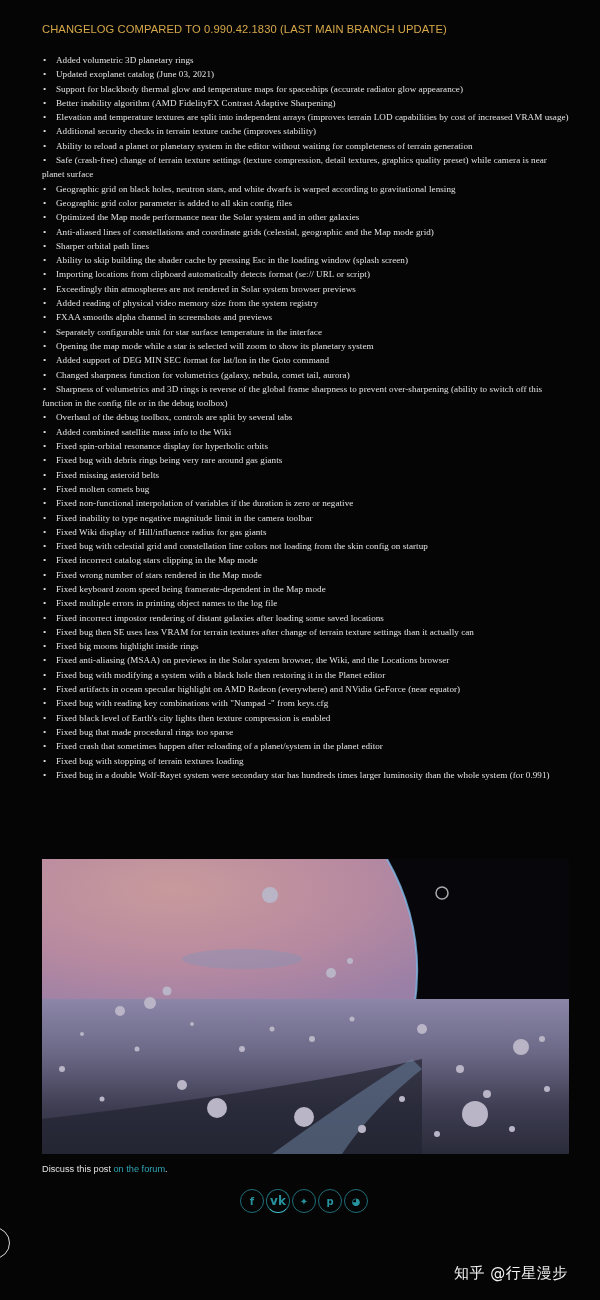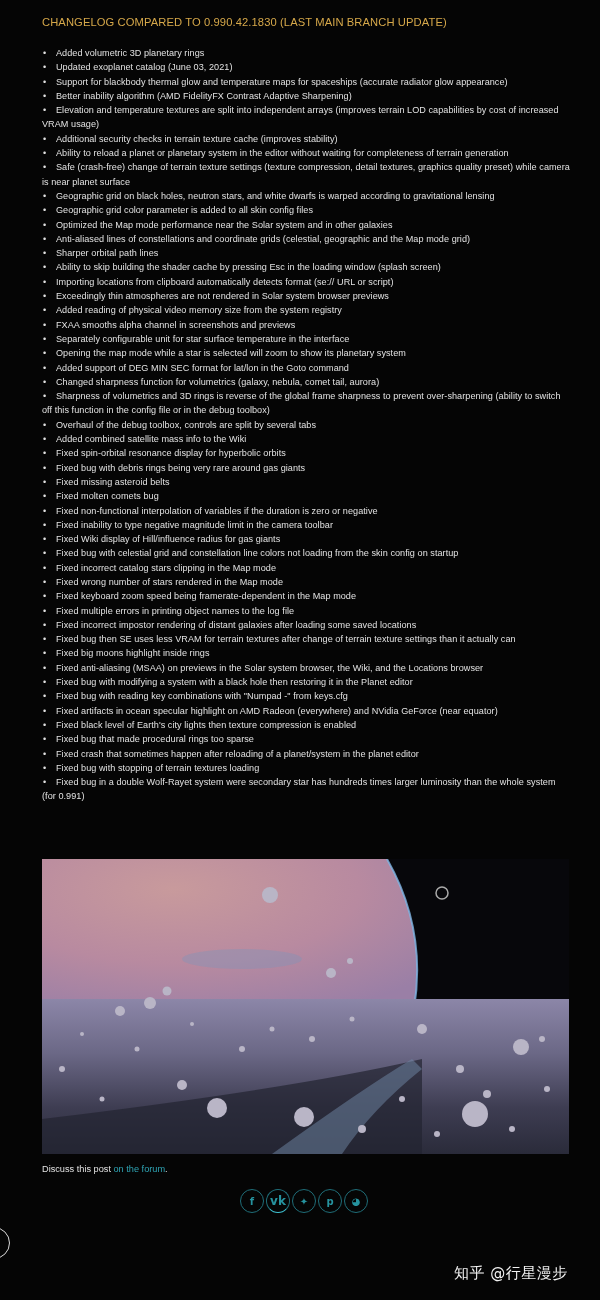--- a/index.html
+++ b/index.html
@@ -11,28 +11,29 @@
         radial-gradient(1px 1px at 520px 300px, #2a2a2a 50%, transparent 51%),
         radial-gradient(1px 1px at 300px 1250px, #2a2a2a 50%, transparent 51%),
         radial-gradient(1px 1px at 150px 1220px, #2a2a2a 50%, transparent 51%),
         radial-gradient(1px 1px at 460px 1230px, #2a2a2a 50%, transparent 51%);
       font-family: "Liberation Sans", sans-serif;
       color: #e4e4e4;
       position: relative;
     }
     .page { position: absolute; left: 42px; top: 0; width: 528px; }
     .title {
-      margin: 0; padding-top: 16px; height: 22px;
+      margin: 0; padding-top: 23px; height: 22px;
       color: #d6a84a; font-size: 11.2px; letter-spacing: 0.1px;
       font-weight: normal; white-space: nowrap;
     }
     ul.changes { list-style: none; margin: 8px 0 0 0; padding: 0; }
     ul.changes li {
       font-size: 9.1px; line-height: 14.3px; color: #e2e2e2;
       letter-spacing: 0.05px;
+      font-family: Liberation Serif, serif;
     }
     ul.changes li .bullet { display: inline-block; width: 13px; padding-left: 1px; color:#e2e2e2; }
     .screenshot {
       position: absolute; left: 42px; top: 859px; width: 527px; height: 295px;
       overflow: hidden; background: #0a0a10;
     }
     .screenshot svg { display: block; }
     .discuss {
       position: absolute; left: 42px; top: 1164px;
       font-size: 9.2px; color: #e2e2e2; white-space: nowrap;
@@ -99,22 +100,22 @@
       <li><span class="bullet">•</span><span>Fixed bug with celestial grid and constellation line colors not loading from the skin config on startup</span></li>
       <li><span class="bullet">•</span><span>Fixed incorrect catalog stars clipping in the Map mode</span></li>
       <li><span class="bullet">•</span><span>Fixed wrong number of stars rendered in the Map mode</span></li>
       <li><span class="bullet">•</span><span>Fixed keyboard zoom speed being framerate-dependent in the Map mode</span></li>
       <li><span class="bullet">•</span><span>Fixed multiple errors in printing object names to the log file</span></li>
       <li><span class="bullet">•</span><span>Fixed incorrect impostor rendering of distant galaxies after loading some saved locations</span></li>
       <li><span class="bullet">•</span><span>Fixed bug then SE uses less VRAM for terrain textures after change of terrain texture settings than it actually can</span></li>
       <li><span class="bullet">•</span><span>Fixed big moons highlight inside rings</span></li>
       <li><span class="bullet">•</span><span>Fixed anti-aliasing (MSAA) on previews in the Solar system browser, the Wiki, and the Locations browser</span></li>
       <li><span class="bullet">•</span><span>Fixed bug with modifying a system with a black hole then restoring it in the Planet editor</span></li>
+      <li><span class="bullet">•</span><span>Fixed artifacts in ocean specular highlight on AMD Radeon (everywhere) and NVidia GeForce (near equator)</span></li>
       <li><span class="bullet">•</span><span>Fixed bug with reading key combinations with "Numpad -" from keys.cfg</span></li>
-      <li><span class="bullet">•</span><span>Fixed artifacts in ocean specular highlight on AMD Radeon (everywhere) and NVidia GeForce (near equator)</span></li>
       <li><span class="bullet">•</span><span>Fixed black level of Earth's city lights then texture compression is enabled</span></li>
       <li><span class="bullet">•</span><span>Fixed bug that made procedural rings too sparse</span></li>
       <li><span class="bullet">•</span><span>Fixed crash that sometimes happen after reloading of a planet/system in the planet editor</span></li>
       <li><span class="bullet">•</span><span>Fixed bug with stopping of terrain textures loading</span></li>
       <li><span class="bullet">•</span><span>Fixed bug in a double Wolf-Rayet system were secondary star has hundreds times larger luminosity than the whole system (for 0.991)</span></li>
     </ul>
 </div>
 
 <div class="screenshot">
   <svg width="527" height="295" viewBox="0 0 527 295">

